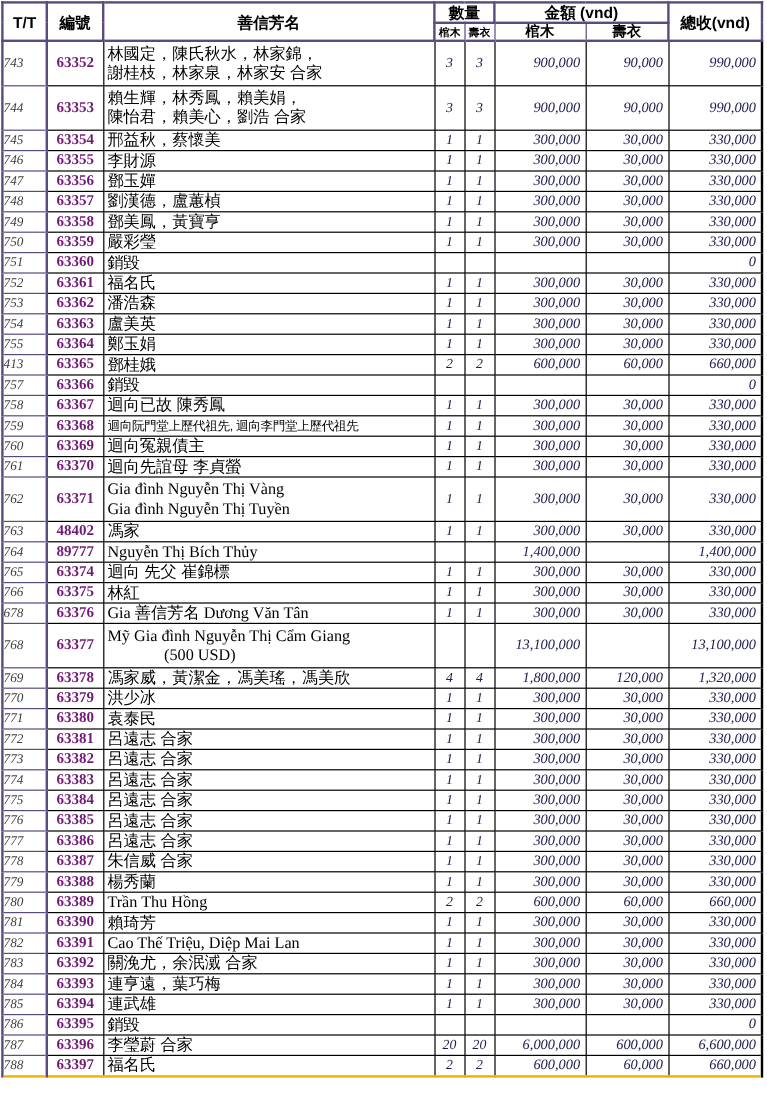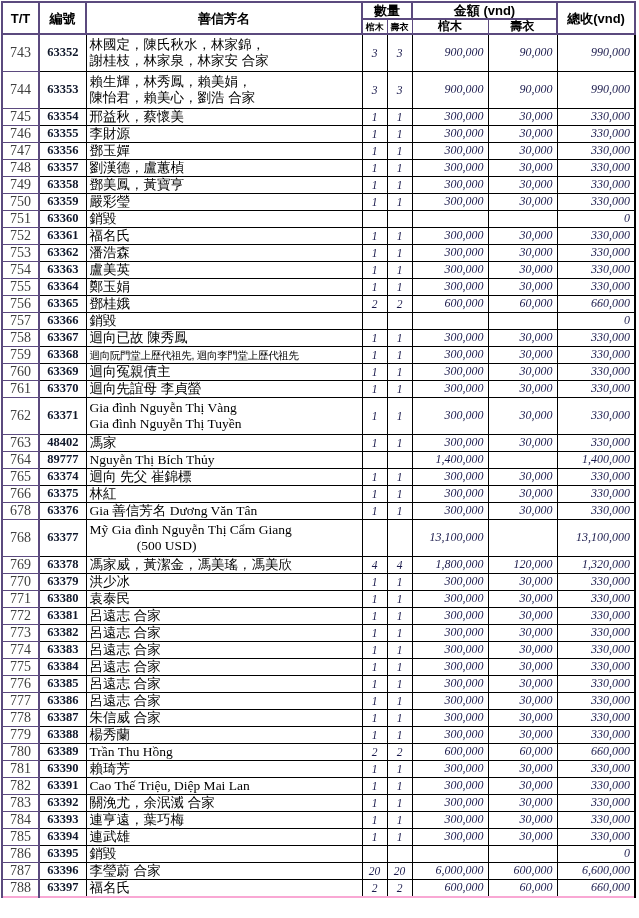--- a/index.html
+++ b/index.html
@@ -9,21 +9,21 @@
     width: 639px;
     height: 918px;
     overflow: hidden;
     font-family: "Liberation Serif", serif;
   }
   table.ledger {
     border-collapse: collapse;
     table-layout: fixed;
     width: 537px;
     margin: 1px;
-    border: 2px solid #f9a8d4;
+    border: 2px solid #eab308;
   }
   col.c-tt    { width: 37px; }
   col.c-code  { width: 47px; }
   col.c-name  { width: 276px; }
   col.c-q1    { width: 25px; }
   col.c-q2    { width: 25px; }
   col.c-a1    { width: 76px; }
   col.c-a2    { width: 69px; }
   col.c-tot   { width: 78px; }
 
@@ -56,29 +56,30 @@
     overflow: hidden;
     vertical-align: middle;
   }
   tbody tr { height: 17px; }
   tbody tr.tall { height: 37px; }
 
   td.tt {
     border: 1px solid #5b4a7e;
     border-left-width: 2px;
     border-right-width: 2px;
-    text-align: center;
-    font-size: 14px;
+    text-align: left;
+    font-style: italic;
+    font-size: 11px;
     color: #3d3d3d;
   }
   td.code {
     text-align: center;
     font-weight: bold;
     font-size: 12.5px;
-    color: #0f172a;
+    color: #701a75;
     border-left-width: 2px;
   }
   td.name {
     text-align: left;
     padding-left: 3px;
     font-family: "Liberation Sans", sans-serif;
     font-weight: normal;
     font-size: 13.5px;
     line-height: 16px;
     color: #000000;
@@ -278,21 +279,21 @@
     <td class="code">63364</td>
     <td class="name">鄭玉娟</td>
     <td class="qty">1</td>
     <td class="qty">1</td>
     <td class="amt">300,000</td>
     <td class="amt">30,000</td>
     <td class="amt total">330,000</td>
   </tr>
 
   <tr>
-    <td class="tt">756</td>
+    <td class="tt">413</td>
     <td class="code">63365</td>
     <td class="name">鄧桂娥</td>
     <td class="qty">2</td>
     <td class="qty">2</td>
     <td class="amt">600,000</td>
     <td class="amt">60,000</td>
     <td class="amt total">660,000</td>
   </tr>
 
   <tr>

